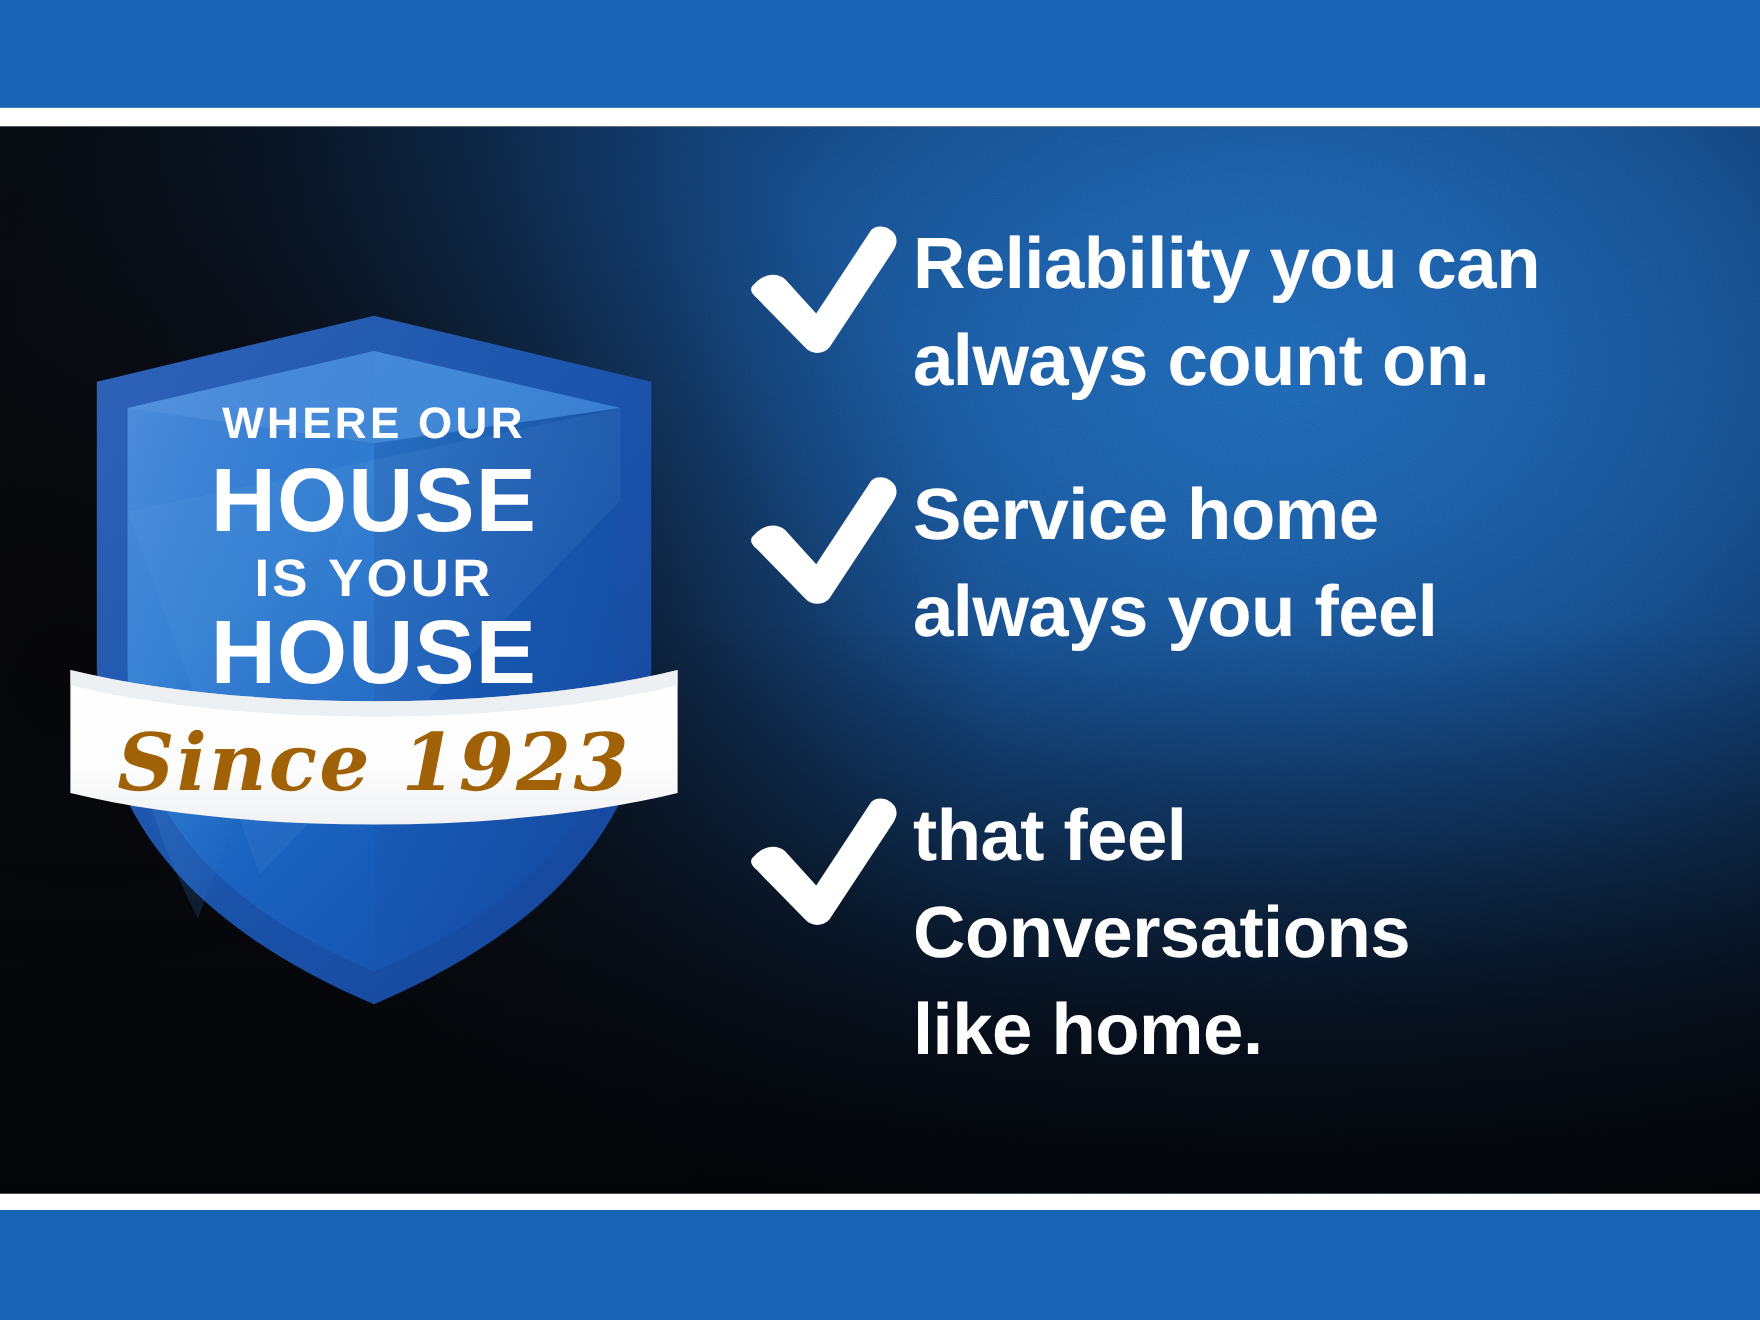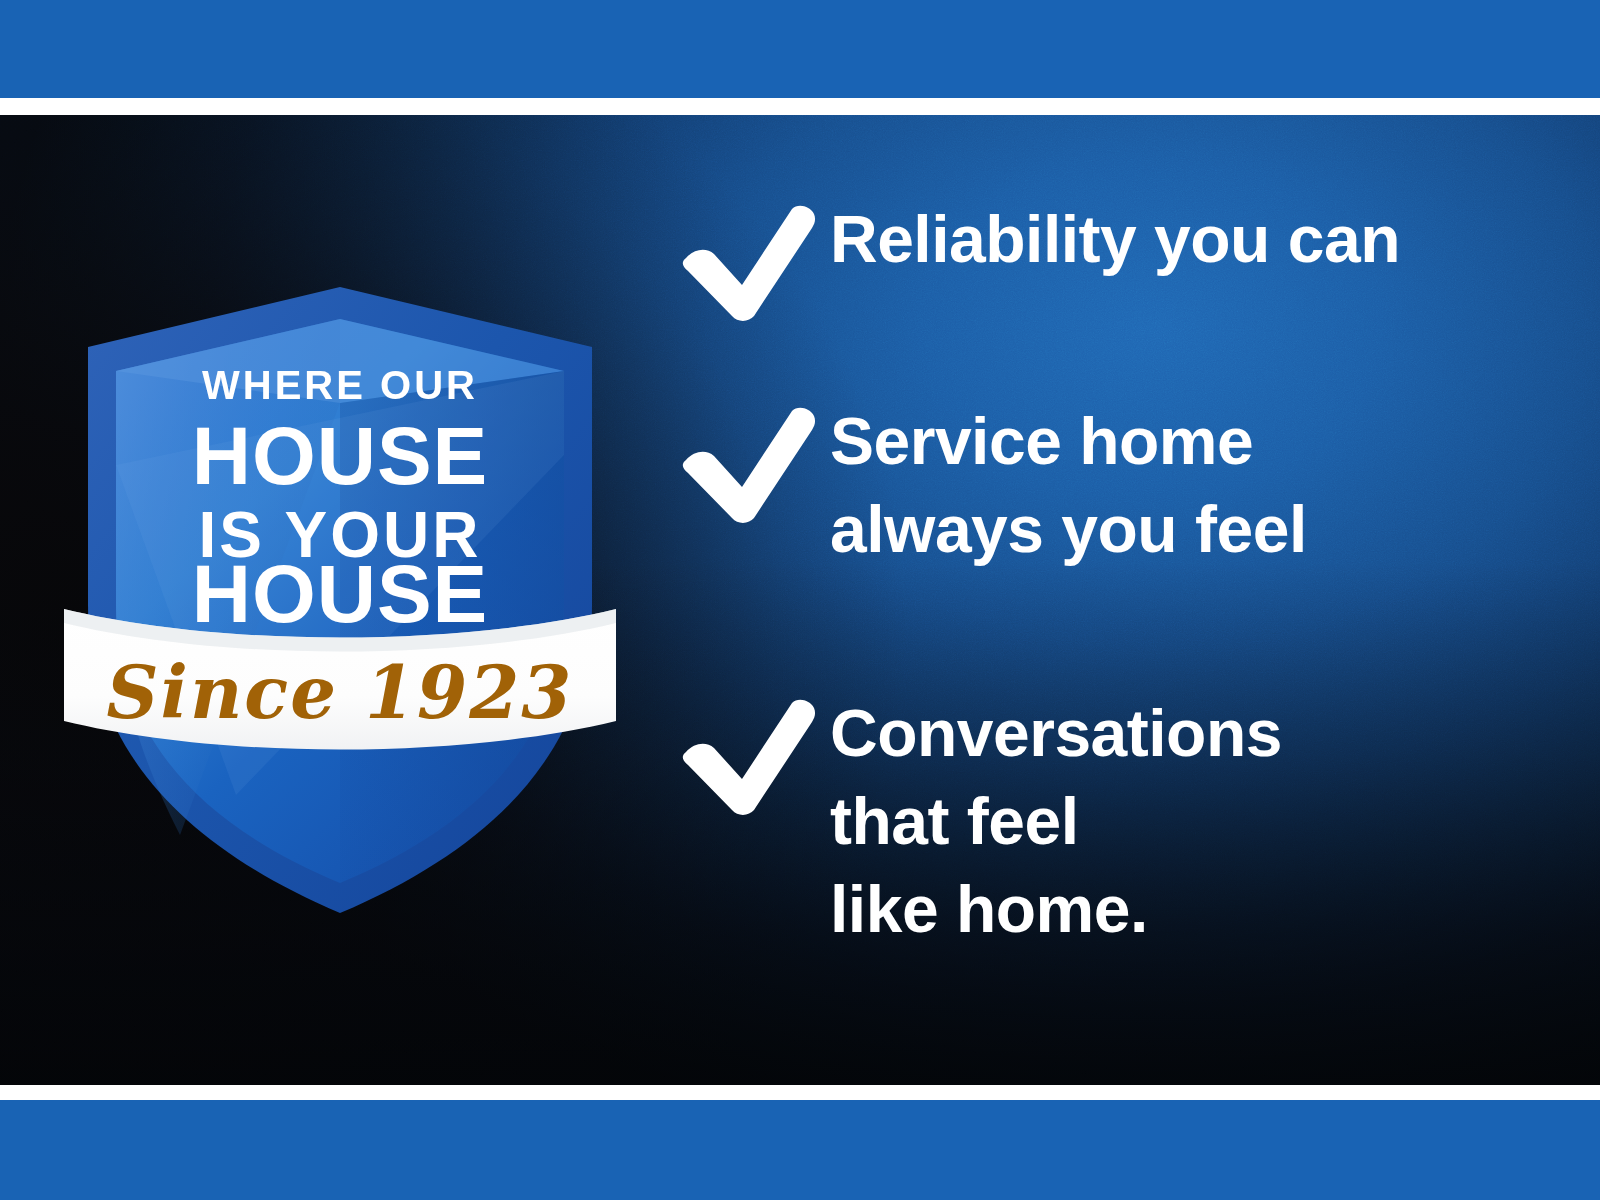--- a/index.html
+++ b/index.html
@@ -35,21 +35,21 @@
   .badge{position:absolute;left:60px;top:275px;width:560px;height:650px;}
   .badge svg{position:absolute;left:0;top:0;}
 
   .badge-text{position:absolute;left:0;top:0;width:560px;
               text-align:center;color:#ffffff;}
   .bt-l1{position:absolute;left:0;top:90px;width:560px;
          font-size:40px;font-weight:700;letter-spacing:3px;line-height:1;}
   .bt-l2{position:absolute;left:0;top:140px;width:560px;
          font-size:82px;font-weight:700;letter-spacing:1px;line-height:1;}
   .bt-l3{position:absolute;left:0;top:228px;width:560px;
-         font-size:64px;font-weight:700;letter-spacing:3px;line-height:1;}
+         font-size:48px;font-weight:700;letter-spacing:3px;line-height:1;}
   .bt-l4{position:absolute;left:0;top:278px;width:560px;
          font-size:82px;font-weight:700;letter-spacing:1px;line-height:1;}
   .bt-since{position:absolute;left:0;top:382px;width:560px;
             font-size:72px;line-height:1;font-weight:700;font-style:italic;
             font-family:"DejaVu Serif",serif;letter-spacing:2px;}
 
   
   .bullets{position:absolute;left:668px;top:195px;width:860px;}
   .bullet{position:relative;margin-bottom:52px;min-height:150px;}
   .bullet:last-child{margin-bottom:0;}
@@ -145,20 +145,21 @@
 
     <div class="bullet">
       <svg class="check" viewBox="0 0 150 118">
         <path d="M 18 55 C 26 46 38 44 46 51 L 74 82 L 124 6
                  C 130 0 142 3 146 11 C 148 16 147 20 144 25
                  L 86 113 C 81 119 70 120 64 113 L 20 68
                  C 14 63 13 59 18 55 Z" fill="#ffffff"></path>
       </svg>
       <div class="btext">
         <span>Reliability you can</span>
+        <span>always count on.</span>
       </div>
     </div>
 
     <div class="bullet" style="min-height:240px;">
       <svg class="check" viewBox="0 0 150 118">
         <path d="M 18 55 C 26 46 38 44 46 51 L 74 82 L 124 6
                  C 130 0 142 3 146 11 C 148 16 147 20 144 25
                  L 86 113 C 81 119 70 120 64 113 L 20 68
                  C 14 63 13 59 18 55 Z" fill="#ffffff"></path>
       </svg>
@@ -169,22 +170,22 @@
     </div>
 
     <div class="bullet" style="min-height:240px;">
       <svg class="check" viewBox="0 0 150 118">
         <path d="M 18 55 C 26 46 38 44 46 51 L 74 82 L 124 6
                  C 130 0 142 3 146 11 C 148 16 147 20 144 25
                  L 86 113 C 81 119 70 120 64 113 L 20 68
                  C 14 63 13 59 18 55 Z" fill="#ffffff"></path>
       </svg>
       <div class="btext">
+        <span>that feel</span>
         <span>Conversations</span>
-        <span>that feel</span>
         <span>like home.</span>
       </div>
     </div>
 
   </div>
 
   <div class="bar-bottom" style="background: rgb(25, 99, 180);"></div>
 </div>
 
 </body></html>

